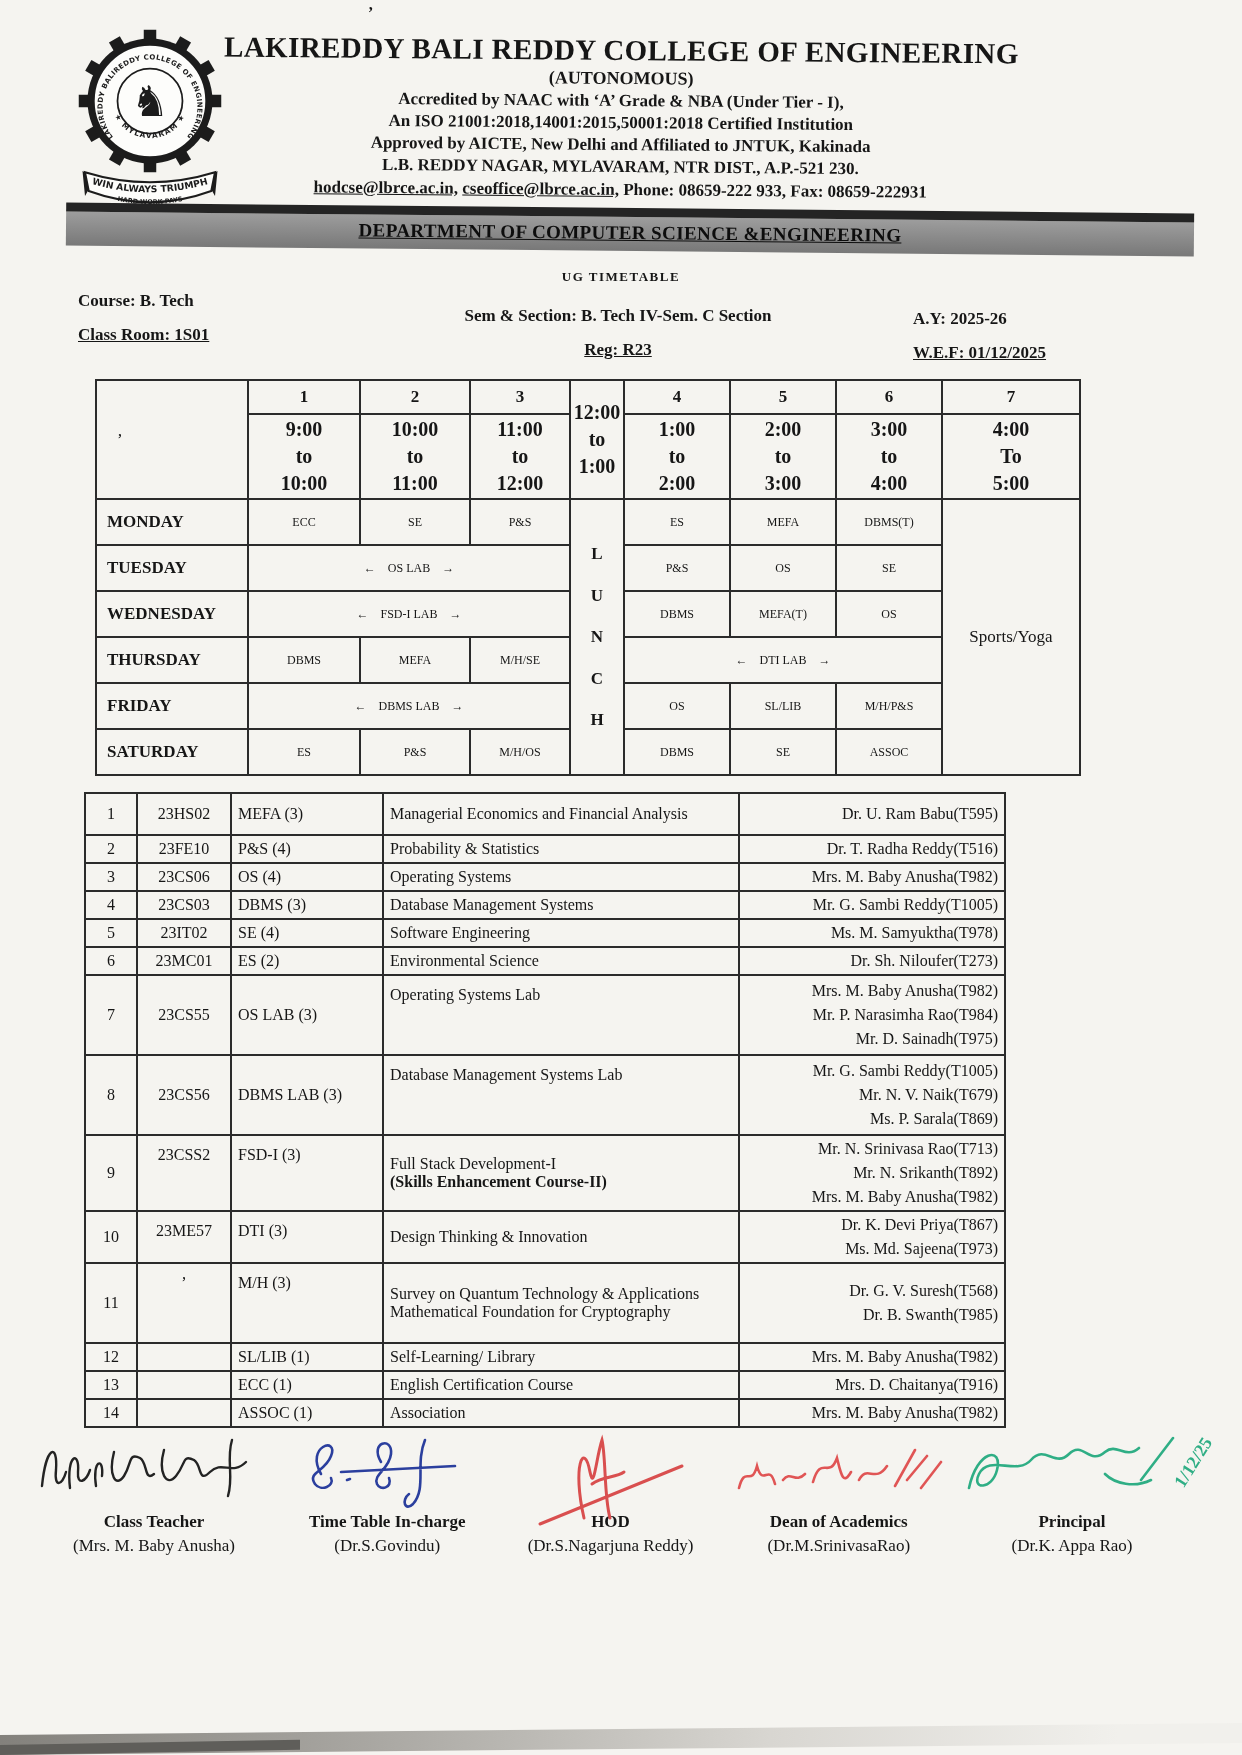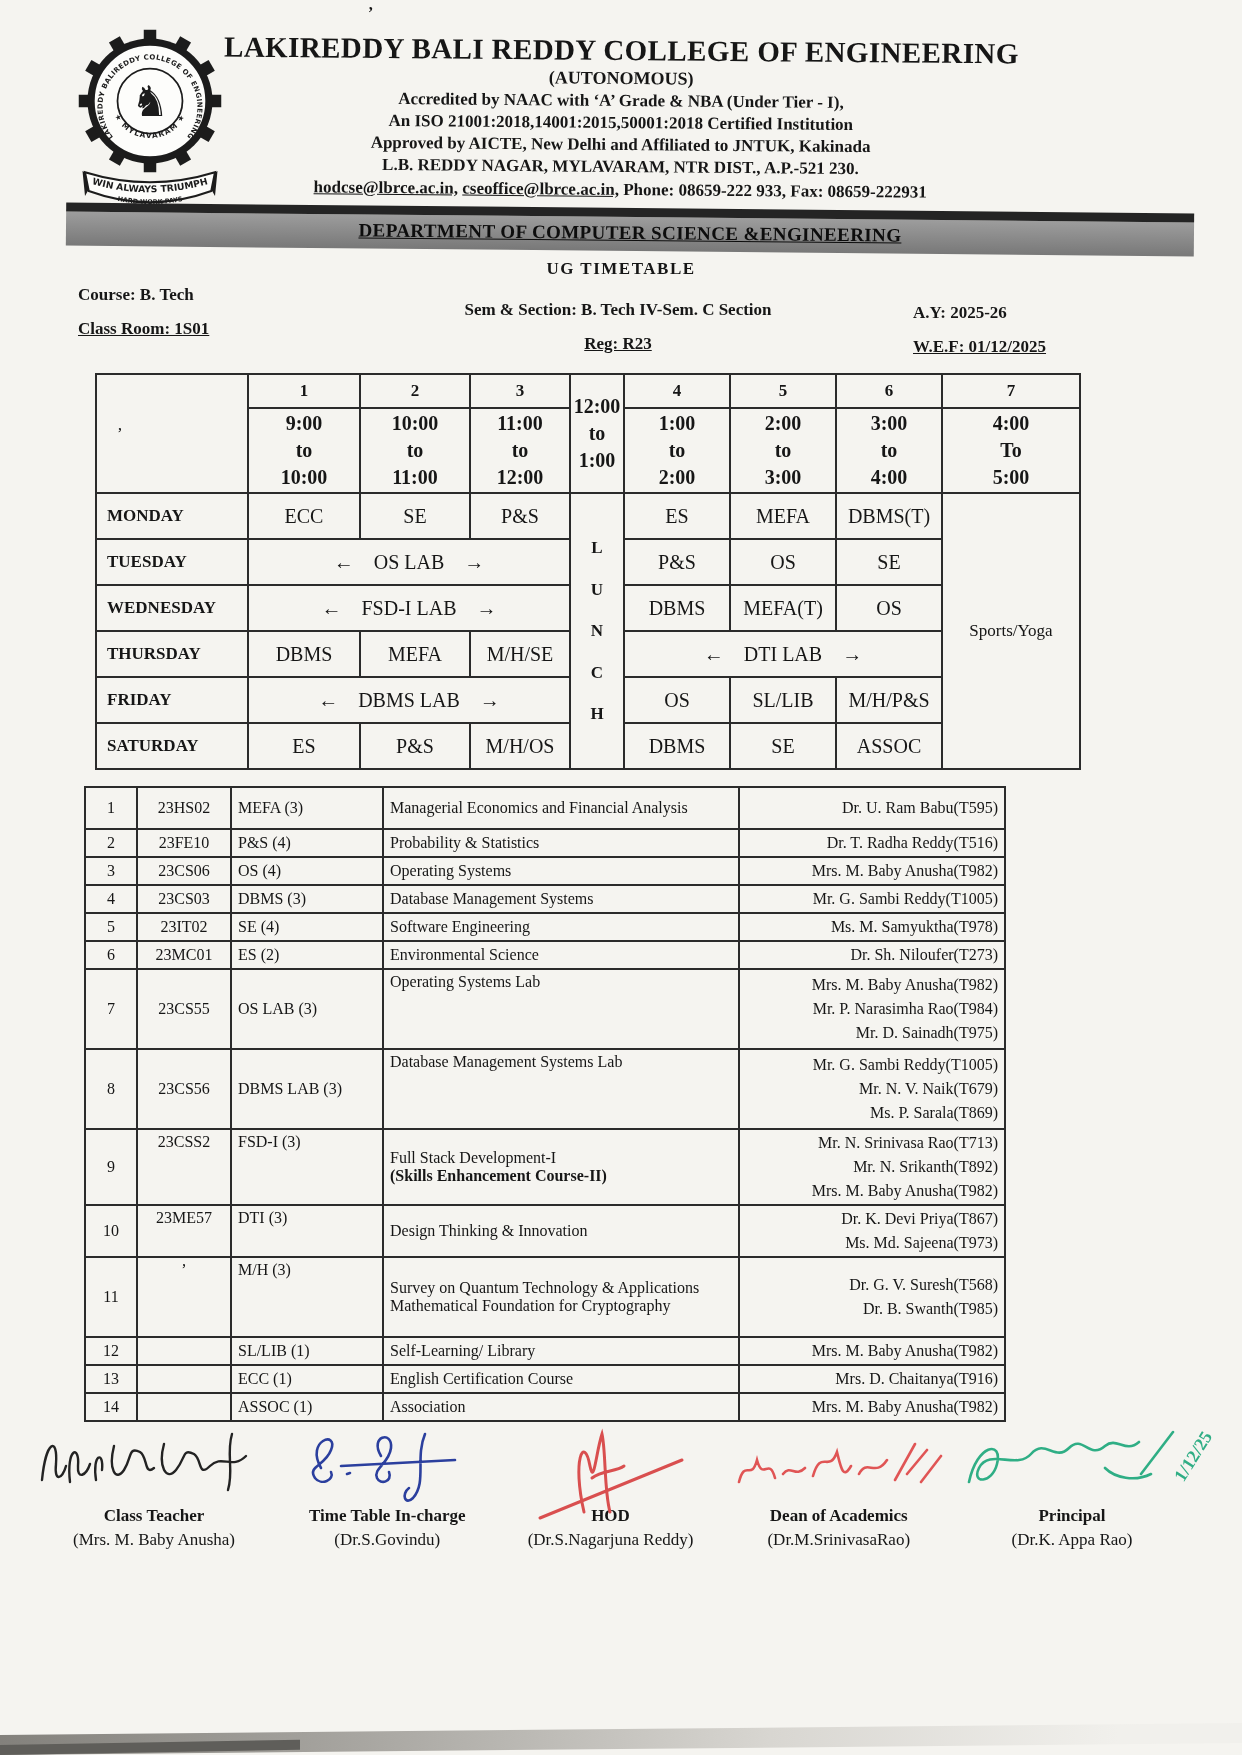--- a/index.html
+++ b/index.html
@@ -16,46 +16,46 @@
   .sub { font-size:17px; font-weight:bold; margin-top:2px; }
   .contact { font-size:17px; font-weight:bold; margin-top:3px; }
   .contact .em { text-decoration:underline; }
   .banner {
     margin:8px 48px 0 66px; text-align:center;
     background:linear-gradient(180deg,#9d9d9d,#787878);
     border-top:9px solid #242424; padding:5px 0 7px;
     transform:rotate(0.55deg);
   }
   .banner span { font-weight:bold; font-size:19px; text-decoration:underline; letter-spacing:0.4px; color:#0d0d0d; }
-  .doc-title { text-align:center; font-size:17px; font-weight:bold; letter-spacing:1.5px; margin-top:8px; }
+  .doc-title { text-align:center; font-size:13px; font-weight:bold; letter-spacing:1.5px; margin-top:18px; }
   
   .meta { display:grid; grid-template-columns:300px 480px 1fr; padding:6px 40px 0 78px; font-size:17px; font-weight:bold; }
   .meta .m-center { text-align:center; }
   .meta .m-right { padding-left:55px; }
   .meta div.l2 { margin-top:14px;text-decoration:underline; }
   .m-center .l1 { margin-top:15px; } .m-center .l2 { margin-top:13px; }
   .m-right .l1 { margin-top:18px; } .m-right .l2 { margin-top:13px; }
   
   table { border-collapse:collapse; }
   .tt { margin:16px 0 0 95px; table-layout:fixed; }
   .tt th, .tt td { border:2px solid #2b2b2b; text-align:center; padding:1px 2px; }
   .tt th { font-size:17px; font-weight:bold; }
   .tt .times { white-space:pre-line; font-size:20px; line-height:1.35; height:74px; }
   .tt .pnum { height:30px; }
-  .tt td { font-size:20px; height:42px; }
+  .tt td { font-size:12px; height:42px; }
   .tt .day { text-align:left; padding-left:10px; font-weight:bold; font-size:17px; }
   .tt .lunch-v { white-space:pre-line; font-weight:bold; font-size:17px; line-height:2.45; }
   .tt .sports { font-size:17px; }
   
   .ct { margin:16px 0 0 84px; table-layout:fixed; }
   .ct th, .ct td { border:2px solid #2b2b2b; font-size:16px; padding:1px 6px; vertical-align:middle; }
   .ct th { font-weight:bold; text-align:center; white-space:pre-line; line-height:1.25; }
   .ct .c-sno, .ct .c-code { text-align:center; }
   .ct .c-name { text-align:left; }
-  .ct .vtop { vertical-align:top; padding-top:3px; }
+  .ct .vtop { vertical-align:top; padding-top:10px; }
   .ct .c-instr { text-align:right; white-space:pre-line; line-height:1.5; }
   .ct tr.r9 .n2 { font-weight:bold; }
   
   .signs { display:flex; justify-content:space-between; padding:0 55px 0 34px; margin-top:10px; }
   .sig { position:relative; text-align:center; padding-top:74px; }
   .sig svg { position:absolute; left:50%; transform:translateX(-50%); top:-6px; }
   .sig .role { font-weight:bold; font-size:17px; }
   .sig .name { font-size:17px; margin-top:4px; }
   .date-note { position:absolute; right:-34px; top:14px; color:#2fae85; font-size:18px; font-weight:bold; transform:rotate(-58deg); }
   

